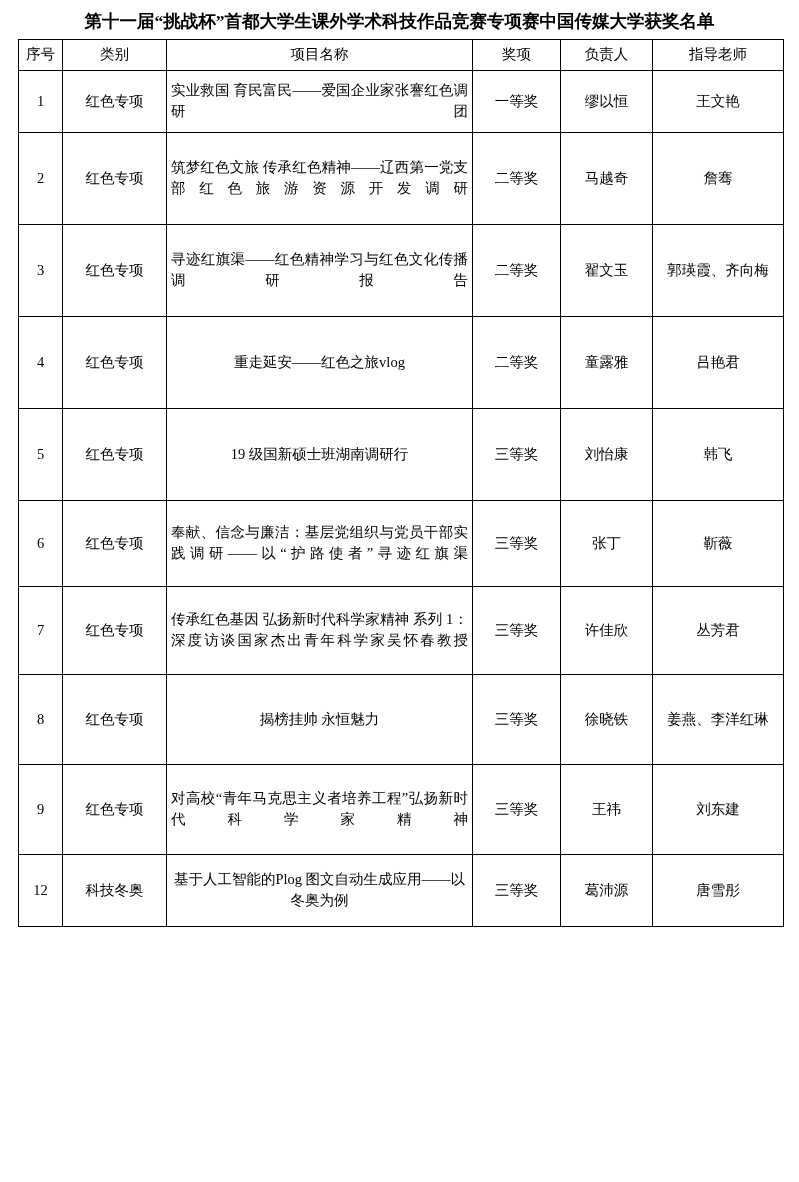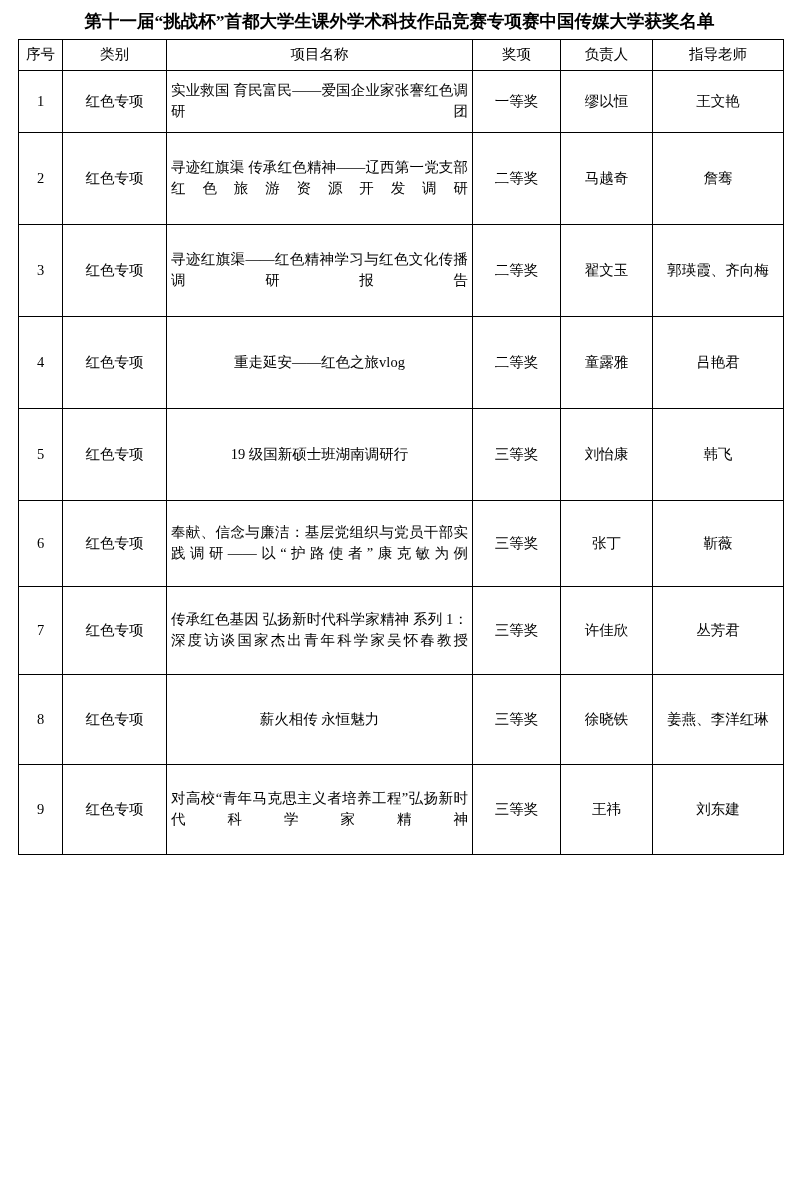--- a/index.html
+++ b/index.html
@@ -99,21 +99,21 @@
         <td>1</td>
         <td>红色专项</td>
         <td class="proj just">实业救国 育民富民——爱国企业家张謇红色调研团</td>
         <td>一等奖</td>
         <td>缪以恒</td>
         <td>王文艳</td>
       </tr>
       <tr style="height:92px">
         <td>2</td>
         <td>红色专项</td>
-        <td class="proj just">寻迹红旗渠 传承红色精神——辽西第一党支部红色旅游资源开发调研</td>
+        <td class="proj just">筑梦红色文旅 传承红色精神——辽西第一党支部红色旅游资源开发调研</td>
         <td>二等奖</td>
         <td>马越奇</td>
         <td>詹骞</td>
       </tr>
       <tr style="height:92px">
         <td>3</td>
         <td>红色专项</td>
         <td class="proj just">寻迹红旗渠——红色精神学习与红色文化传播调研报告</td>
         <td>二等奖</td>
         <td>翟文玉</td>
@@ -131,45 +131,53 @@
         <td>5</td>
         <td>红色专项</td>
         <td class="proj">19 级国新硕士班湖南调研行</td>
         <td>三等奖</td>
         <td>刘怡康</td>
         <td>韩飞</td>
       </tr>
       <tr style="height:86px">
         <td>6</td>
         <td>红色专项</td>
-        <td class="proj just">奉献、信念与廉洁：基层党组织与党员干部实践调研——以“护路使者”康克敏为例</td>
+        <td class="proj just">奉献、信念与廉洁：基层党组织与党员干部实践调研——以“护路使者”寻迹红旗渠</td>
         <td>三等奖</td>
         <td>张丁</td>
         <td>靳薇</td>
       </tr>
       <tr style="height:88px">
         <td>7</td>
         <td>红色专项</td>
         <td class="proj just">传承红色基因 弘扬新时代科学家精神 系列 1：深度访谈国家杰出青年科学家吴怀春教授</td>
         <td>三等奖</td>
         <td>许佳欣</td>
         <td>丛芳君</td>
       </tr>
       <tr style="height:90px">
         <td>8</td>
         <td>红色专项</td>
-        <td class="proj">薪火相传 永恒魅力</td>
+        <td class="proj">揭榜挂帅 永恒魅力</td>
         <td>三等奖</td>
         <td>徐晓铁</td>
         <td>姜燕、李洋红琳</td>
       </tr>
       <tr style="height:90px">
         <td>9</td>
         <td>红色专项</td>
         <td class="proj just">对高校“青年马克思主义者培养工程”弘扬新时代科学家精神</td>
         <td>三等奖</td>
         <td>王祎</td>
         <td>刘东建</td>
       </tr>
+      <tr style="height:72px">
+        <td>12</td>
+        <td>科技冬奥</td>
+        <td class="proj">基于人工智能的Plog 图文自动生成应用——以冬奥为例</td>
+        <td>三等奖</td>
+        <td>葛沛源</td>
+        <td>唐雪彤</td>
+      </tr>
     </tbody>
   </table>
 
 </div>
 
 </body></html>

